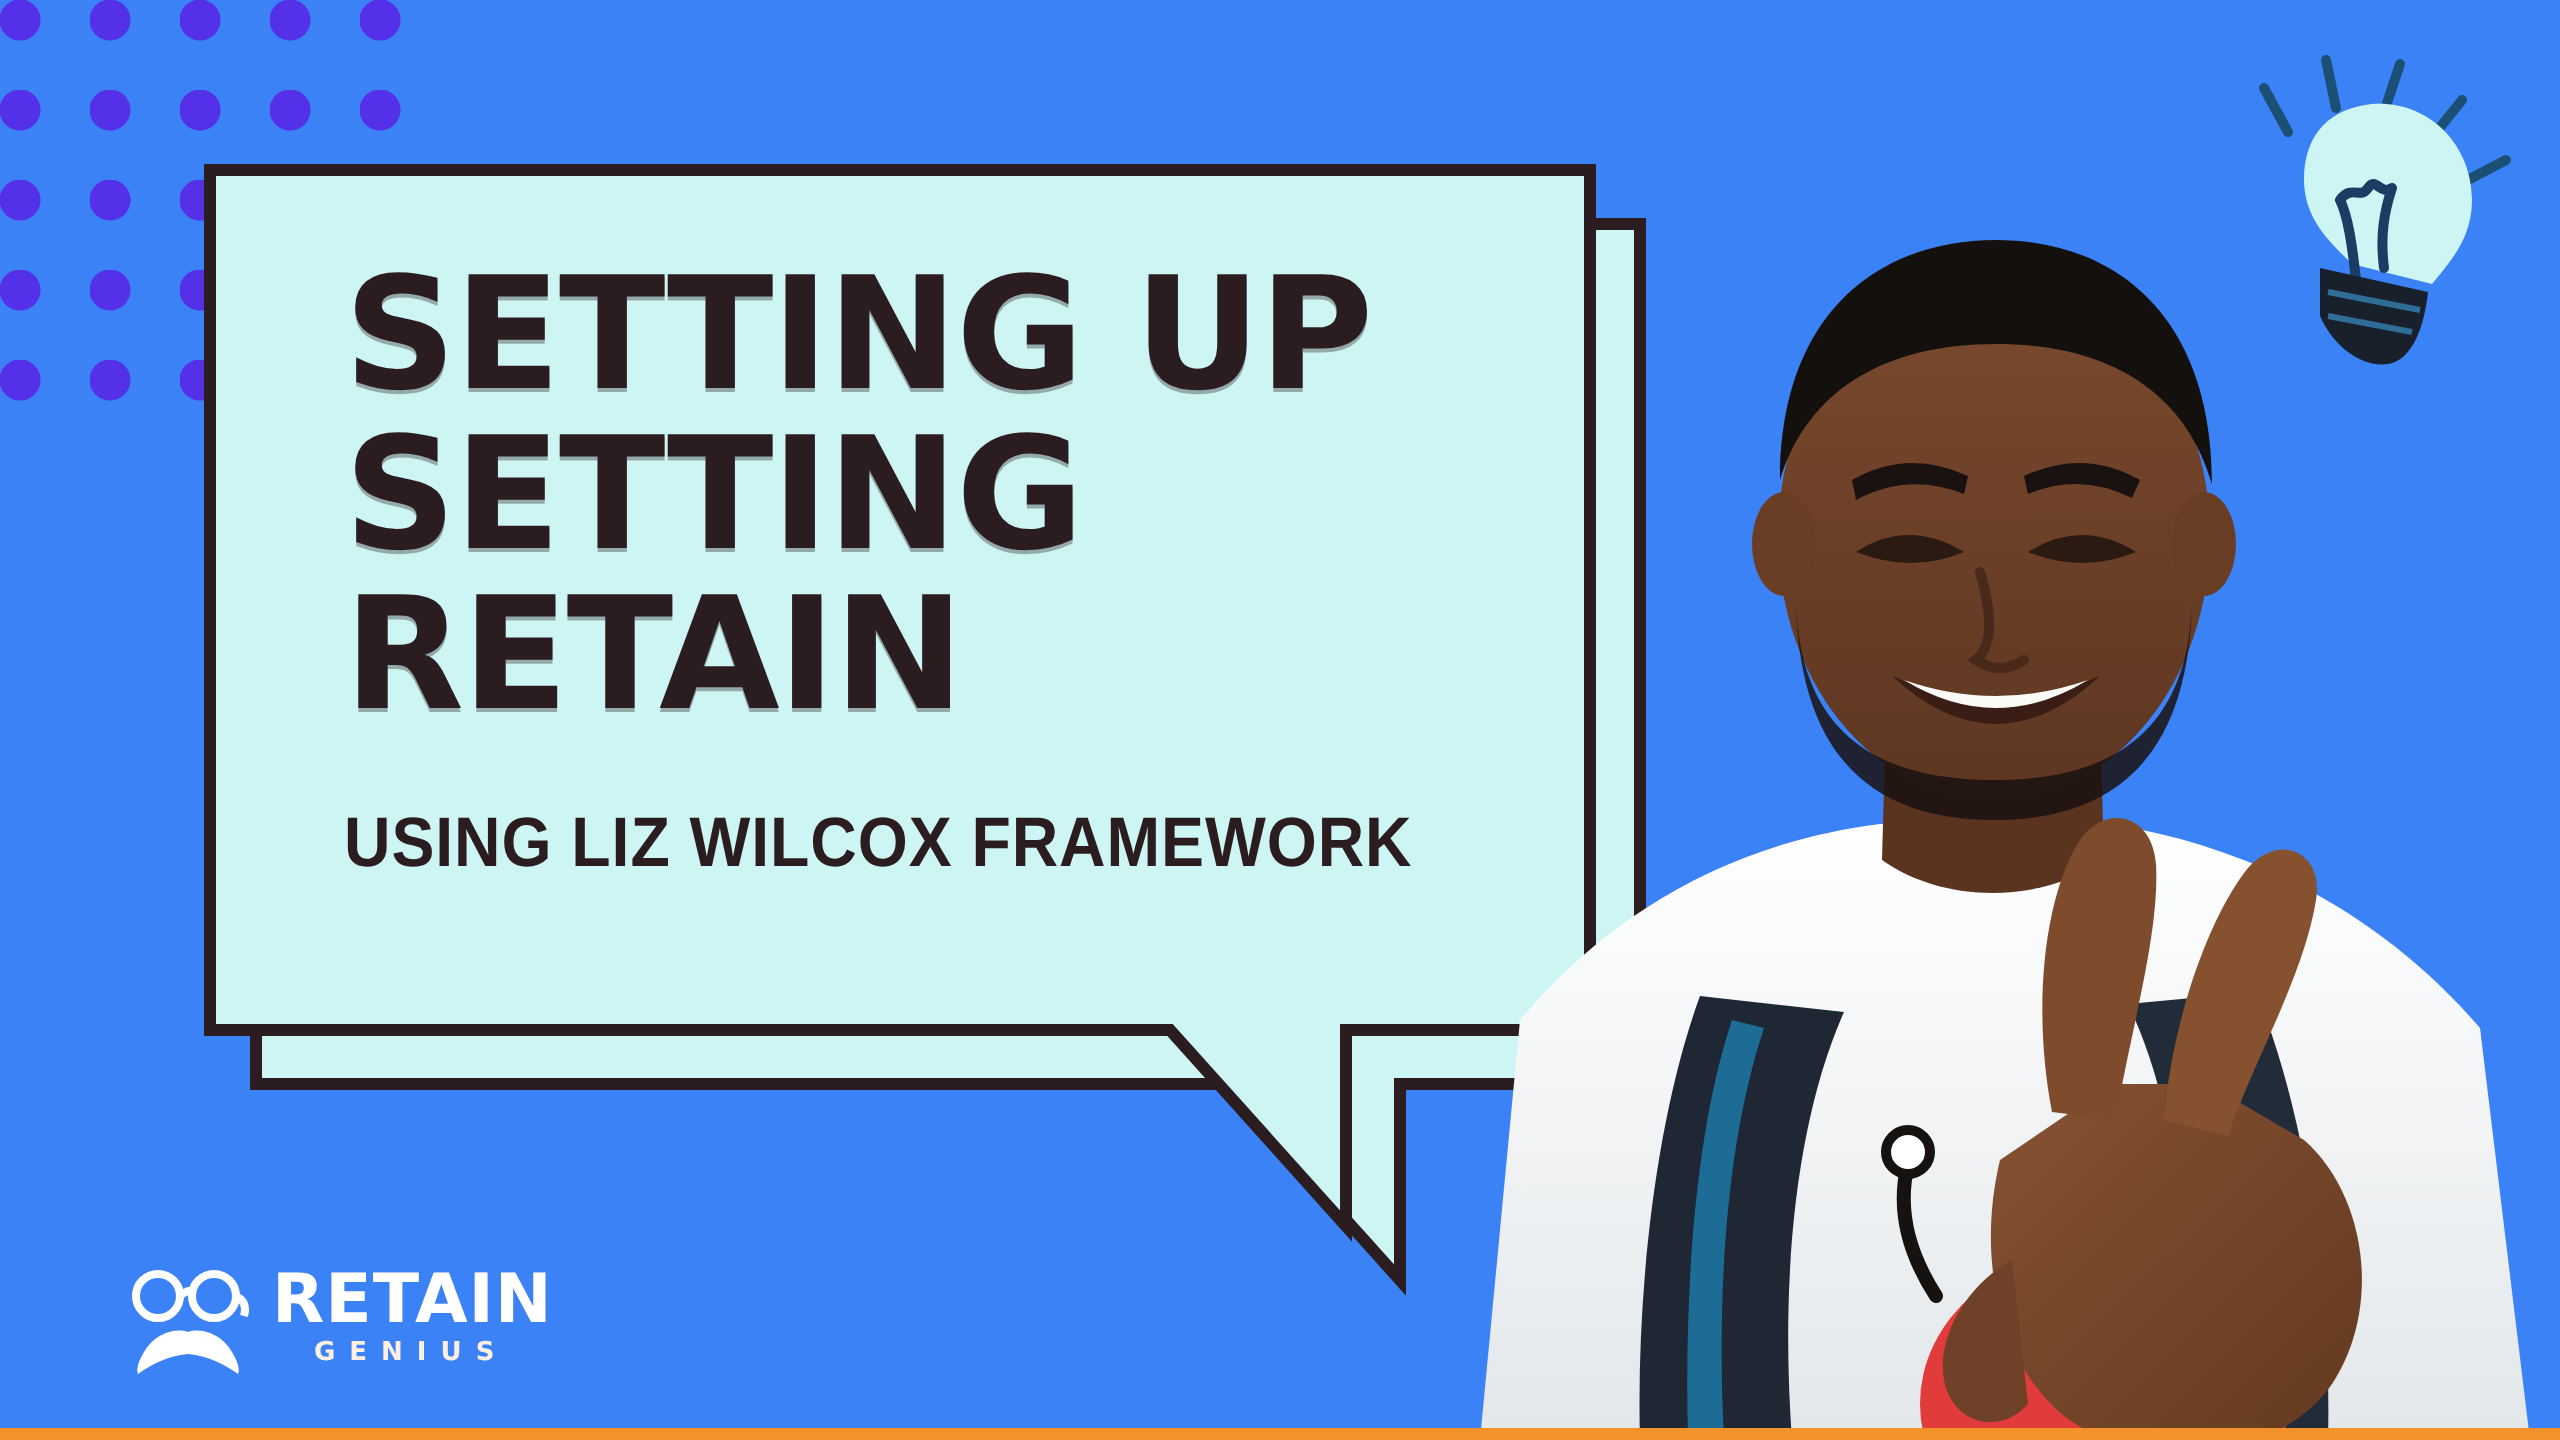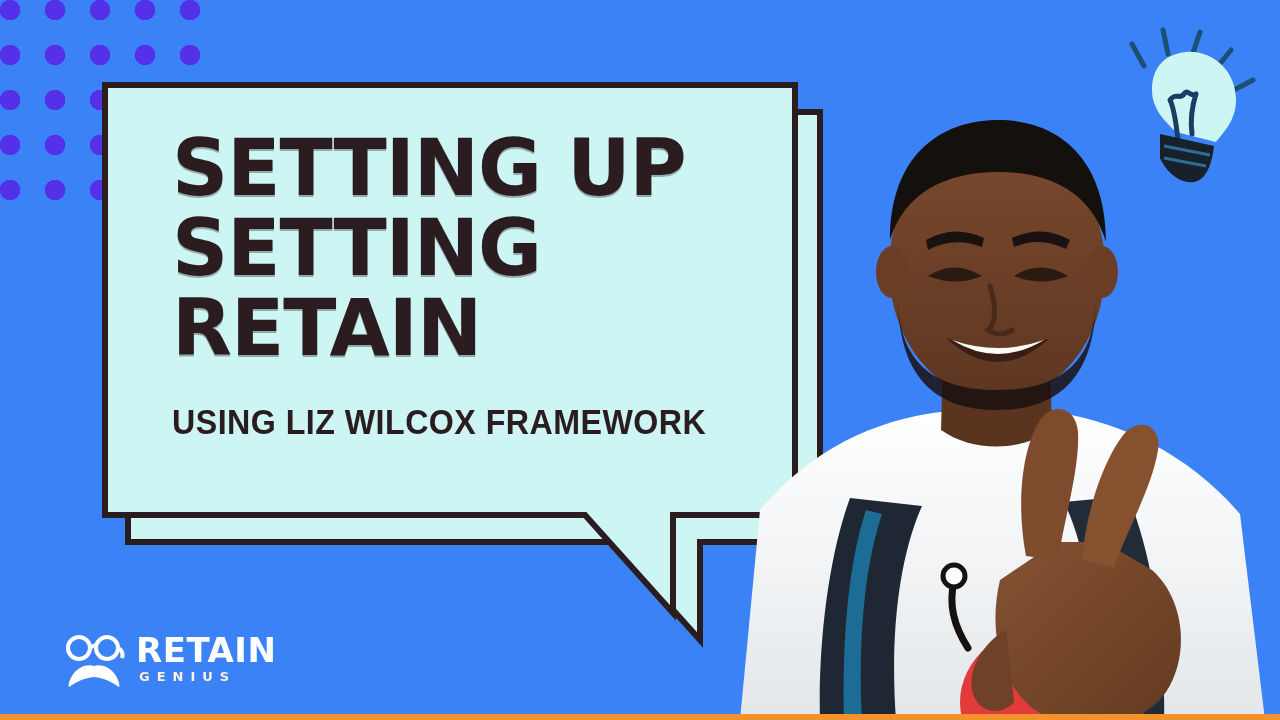--- a/index.html
+++ b/index.html
@@ -65,21 +65,21 @@
     display:flex; align-items:center; gap:10px;
   }
   #logo-mark { width:64px; height:64px; flex:none; }
   #logo-text { display:flex; flex-direction:column; justify-content:center; }
   #logo-title {
     font-family:"DejaVu Sans", sans-serif; font-weight:bold; font-size:34px;
     color:#FFFFFF; letter-spacing:0.5px; line-height:34px;
   }
   #logo-sub {
     font-family:"DejaVu Sans", sans-serif; font-weight:bold; font-size:13px;
-    color:#FDEFE1; letter-spacing:7px; line-height:20px; padding-left:3px;
+    color:#FDEFE1; letter-spacing:7px; line-height:20px; padding-left:3px;margin-left:18px;
   }
 
   
   #bottom-strip {
     position:absolute; left:0; bottom:0; width:1280px; height:6px;
     background:#F3922B; z-index:7;
   }
 </style>
 </head>
 <body>

